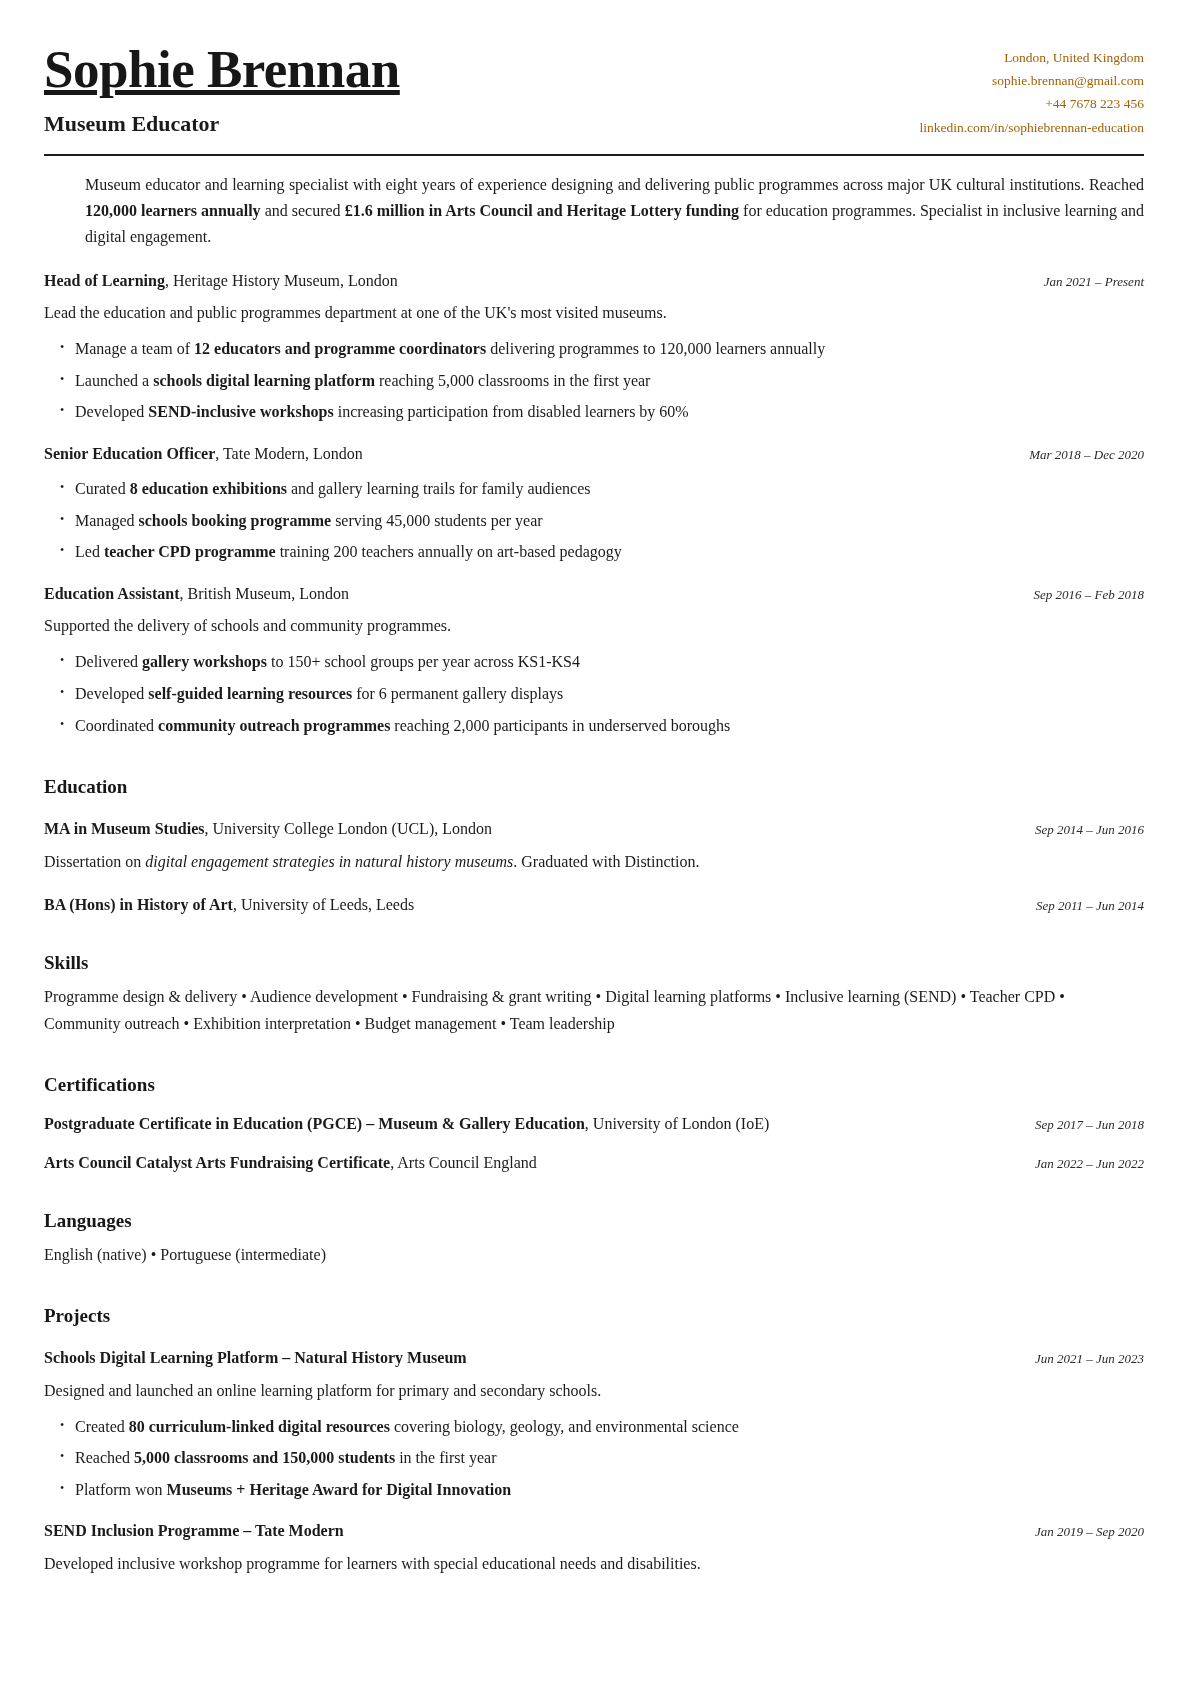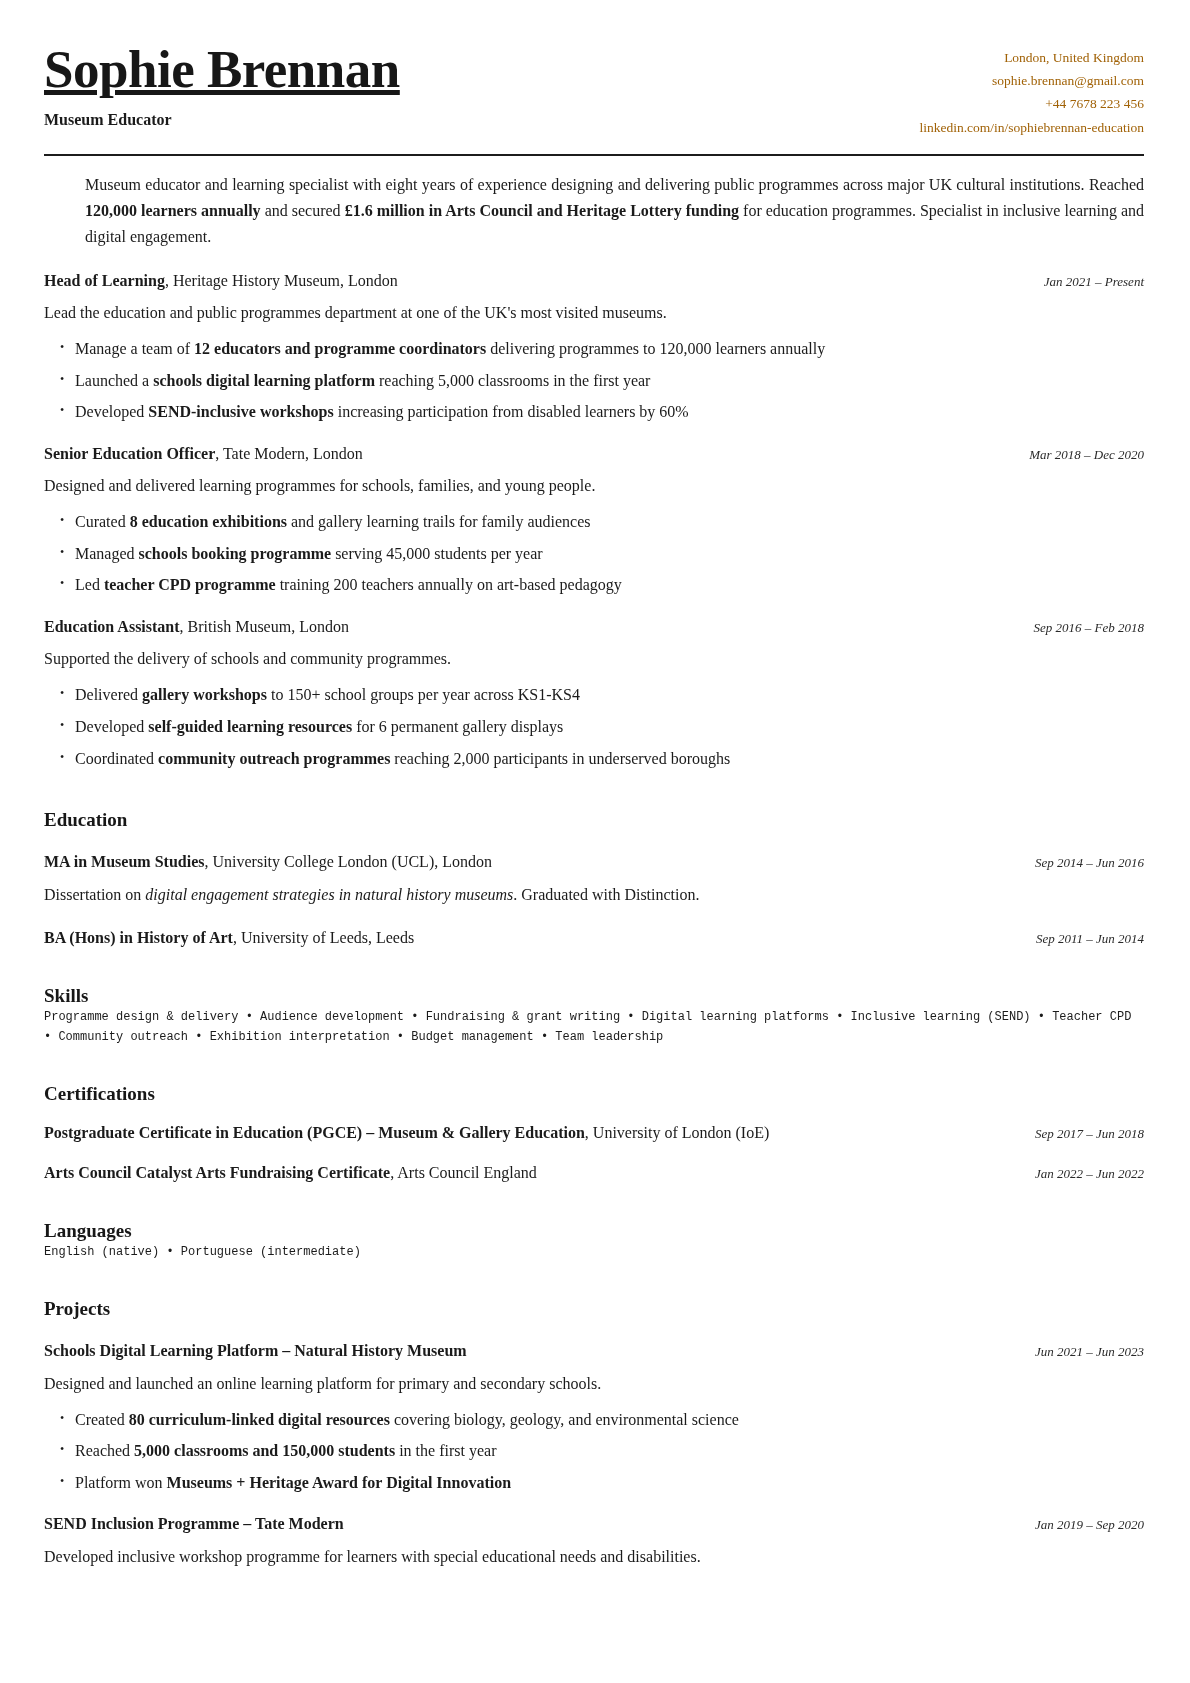--- a/index.html
+++ b/index.html
@@ -18,39 +18,39 @@
   
   .top { display: flex; justify-content: space-between; align-items: flex-start; }
   .name {
     font-size: 53px;
     font-weight: 700;
     line-height: 1.12;
     letter-spacing: -0.5px;
     color: #171717;
     text-decoration: underline;
   }
-  .job-title { font-size: 16px; font-weight: 700; margin-top: 12px; }
+  .job-title { font-size: 22px; font-weight: 700; margin-top: 12px; }
   .contact { text-align: right; font-size: 13.5px; line-height: 1.72; padding-top: 6px; color: #a16207; }
   .divider { border: none; border-top: 2px solid #1c1c1c; margin-top: 15px; }
   .summary { margin-top: 16px; font-size: 16px; line-height: 1.62; text-align: justify; margin-left: 41px; }
   .summary b { font-weight: 700; }
   
   .sec-heading { font-size: 19px; font-weight: 700; margin-top: 36px; color: #171717; }
   .sec-heading.tight { margin-top: 40px; }
   .entry { margin-top: 20px; }
   .entry.cert { margin-top: 17px; }
   .ehead { display: flex; justify-content: space-between; align-items: baseline; font-size: 16px; line-height: 1.4; }
   .ehead .t { font-weight: 700; }
   .edate { font-style: italic; font-size: 13px; white-space: nowrap; margin-left: 24px; color: #2a2a2a; }
   .desc { font-size: 16px; margin-top: 9px; line-height: 1.5; }
   ul.bullets { list-style: none; margin-top: 13px; padding-left: 31px; }
   ul.bullets li { font-size: 16px; margin-bottom: 10px; position: relative; line-height: 1.35; }
   ul.bullets li::before { content: "\2022"; position: absolute; left: -15px; top: 1px; font-size: 12px; color: #1b1b1b; }
   ul.bullets li b, .desc b, li b { font-weight: 700; }
-  .inline-text { font-size: 12px; margin-top: 0; line-height: 1.68; font-family: Liberation Mono, monospace; }
+  .inline-text { font-size: 16px; margin-top: 10px; line-height: 1.68; }
 </style>
 </head>
 <body>
 
 <div class="page">
 
   <div class="top">
     <div>
       <h1 class="name">Sophie Brennan</h1>
       <div class="job-title">Museum Educator</div>
@@ -79,21 +79,20 @@
       <li><span>Launched a </span><b>schools digital learning platform</b><span> reaching 5,000 classrooms in the first year</span></li>
       <li><span>Developed </span><b>SEND-inclusive workshops</b><span> increasing participation from disabled learners by 60%</span></li>
     </ul>
   </div>
 
   <div class="entry">
     <div class="ehead">
       <div><span class="t">Senior Education Officer</span><span>, Tate Modern, London</span></div>
       <div class="edate">Mar 2018 – Dec 2020</div>
     </div>
-    <p class="desc">Designed and delivered learning programmes for schools, families, and young people.</p>
     <ul class="bullets">
       <li><span>Curated </span><b>8 education exhibitions</b><span> and gallery learning trails for family audiences</span></li>
       <li><span>Managed </span><b>schools booking programme</b><span> serving 45,000 students per year</span></li>
       <li><span>Led </span><b>teacher CPD programme</b><span> training 200 teachers annually on art-based pedagogy</span></li>
     </ul>
   </div>
 
   <div class="entry">
     <div class="ehead">
       <div><span class="t">Education Assistant</span><span>, British Museum, London</span></div>

